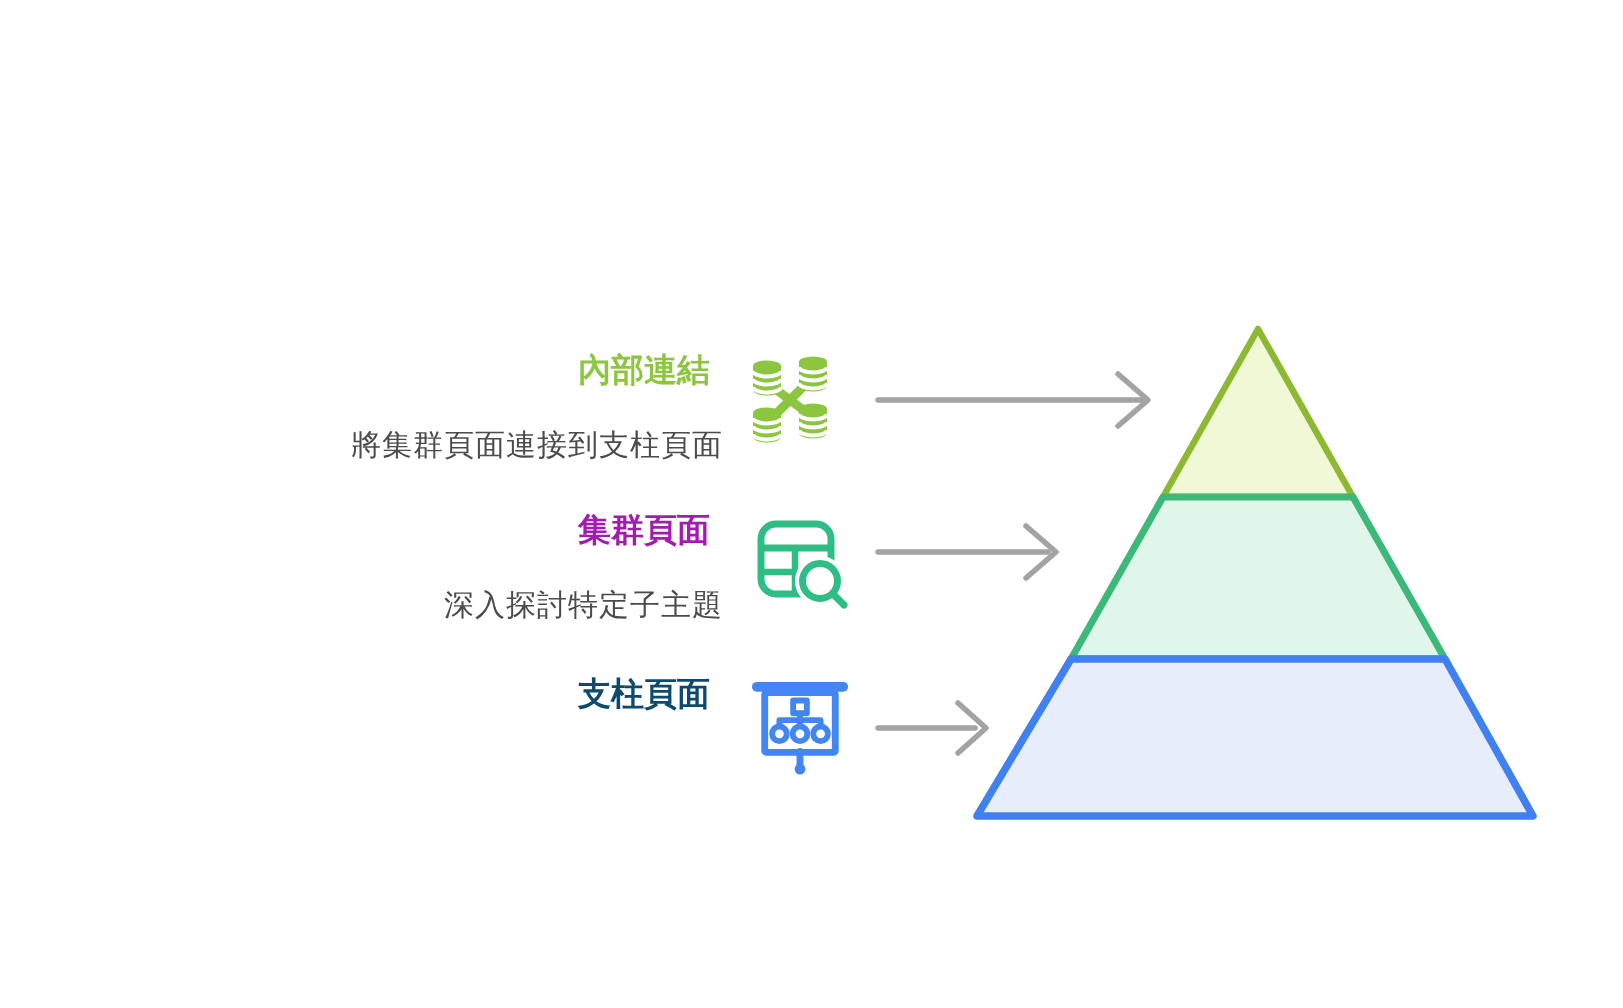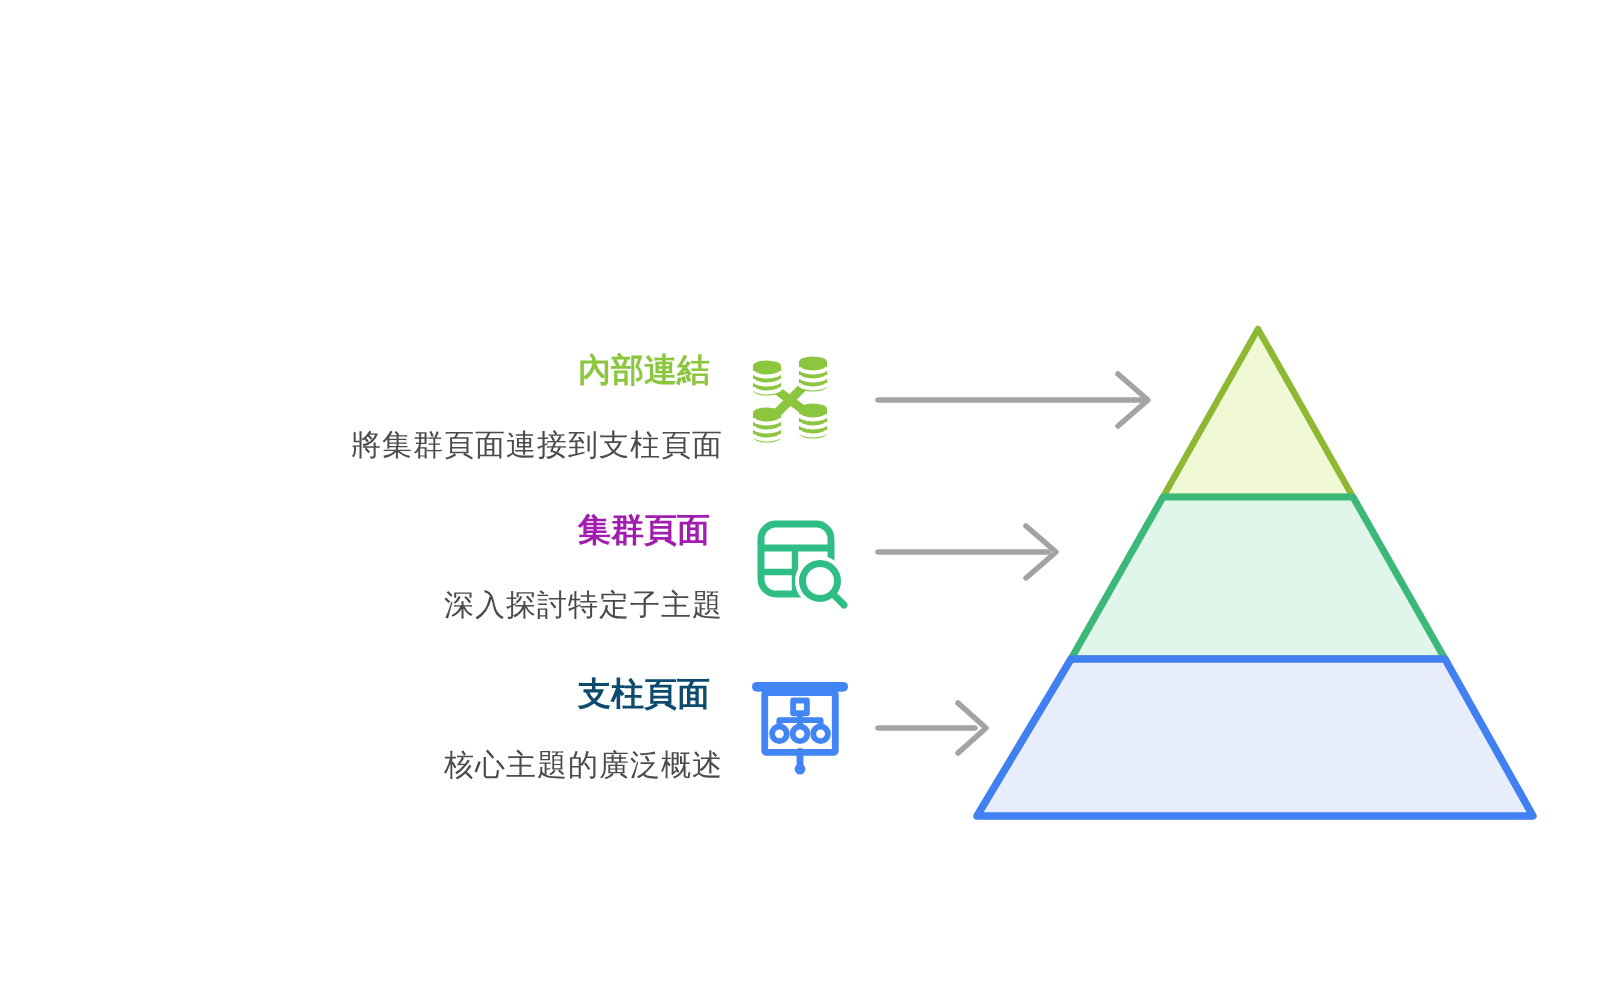--- a/index.html
+++ b/index.html
@@ -98,21 +98,20 @@
       <line x1="7" y1="57" x2="77" y2="57" stroke-width="6.5"></line>
     </g>
     <circle cx="66" cy="66" r="17.5" fill="#ffffff" stroke="#ffffff" stroke-width="15"></circle>
     <g fill="none" stroke-width="7" stroke-linecap="round" stroke="#2EBD84">
       <circle cx="66" cy="66" r="17.5" fill="#ffffff"></circle>
       <line x1="79" y1="79" x2="90" y2="90"></line>
     </g>
   </svg>
 
   <div class="label r3" style="color: #0c4a6e;">支柱頁面</div>
-  <div class="desc d3" style="color: rgb(74, 75, 77);">核心主題的廣泛概述</div>
   <svg class="icon icon3" viewBox="0 0 100 104">
     <g fill="none" stroke-width="7" stroke-linecap="round" stroke-linejoin="round" stroke="#4285F4">
       <line x1="6" y1="13" x2="94" y2="13" stroke-width="10"></line>
       <rect x="14" y="19" width="72" height="61" rx="2"></rect>
       <line x1="50" y1="79" x2="50" y2="92"></line>
     </g>
     <g fill="#ffffff" stroke-width="6" stroke-linejoin="round" stroke="#4285F4">
       <rect x="43" y="27" width="14" height="13"></rect>
       <g fill="none">
         <line x1="50" y1="40" x2="50" y2="47"></line>

